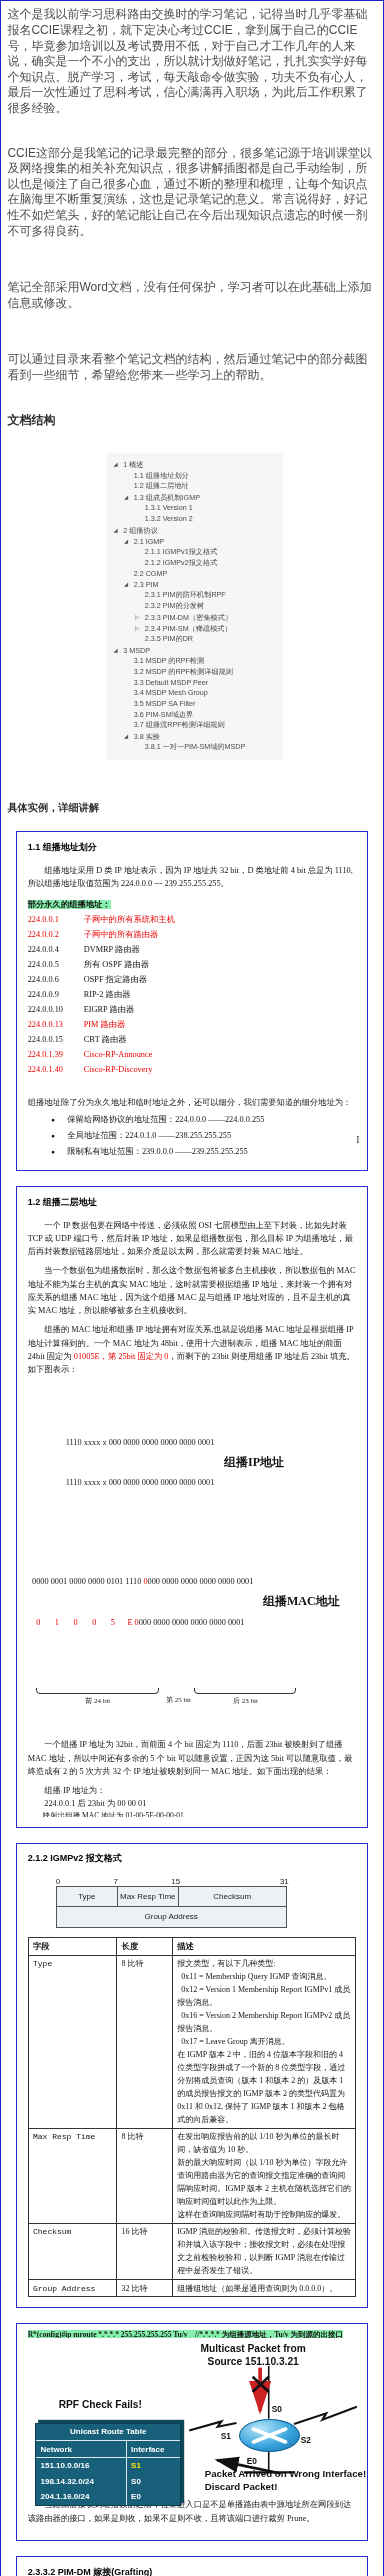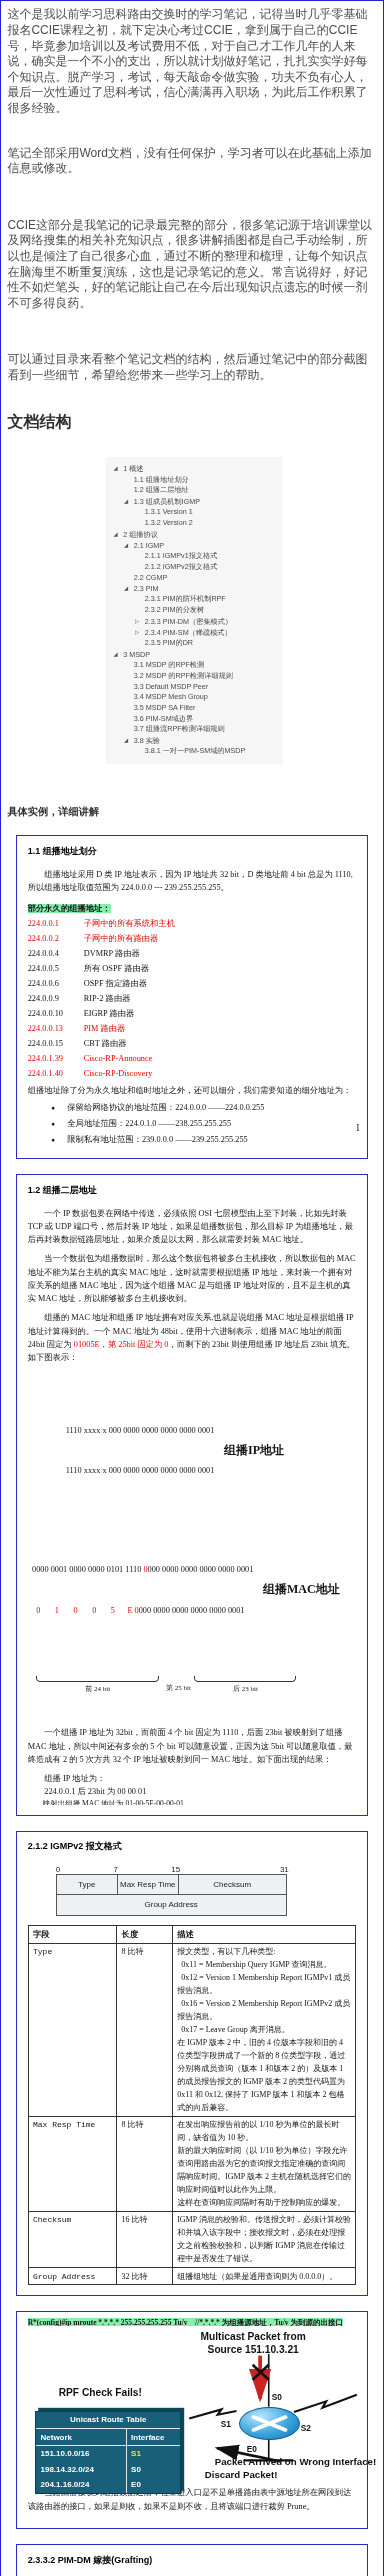--- a/index.html
+++ b/index.html
@@ -1,21 +1,21 @@
 <!DOCTYPE html>
 <html style="font-size:8.6px"><head>
 <meta charset="utf-8">
 <style>
   html,body{margin:0;padding:0;background:#fff;}
   body{width:384px;font-family:"Liberation Sans",sans-serif;}
   .page{box-sizing:border-box;width:384px;min-height:2574px;border:1.1px solid #2323cc;background:#fff;padding-top:6.4px;}
   
   .intro p{margin:0 6.4px 29px 6.4px;font-size:12px;line-height:15.6px;color:#4c4c4c;}
   .intro p.tight{margin-bottom:41px;}
-  .h-sub{font-size:16px;font-weight:bold;color:#2f2f2f;margin:0 0 23.6px 6.4px;}
+  .h-sub{font-size:12px;font-weight:bold;color:#2f2f2f;margin:0 0 23.6px 6.4px;}
   .h-sub2{font-size:10.2px;font-weight:bold;color:#2f2f2f;margin:41px 0 16px 6.4px;}
   
   .toc{width:177px;margin-left:105px;background:#f6f6f6;padding:6.4px 0 7.5px 0;font-size:7.2px;color:#4a4a4a;}
   .trow{line-height:10.7px;white-space:nowrap;cursor:default;}
   .lv0{padding-left:7.5px;} .lv1{padding-left:18px;} .lv2{padding-left:29px;}
   .tri{display:inline-block;width:9.7px;font-size:5.4px;color:#555;text-align:left;vertical-align:0.5px;}
   
   .sect{border:1.1px solid #2a2ac8;margin:0 15px 15px 15px;padding:6.4px 10.7px 9.7px 10.7px;background:#fff;
         font-family:"Liberation Serif",serif;font-size:8.3px;line-height:13.4px;color:#141414;position:relative;}
   .sect h3{font-family:"Liberation Sans",sans-serif;font-size:9px;margin:2.1px 0 9.7px 0;color:#000;}
@@ -71,22 +71,22 @@
   .c-net{width:81px;border-right:1.1px solid #dfe9ee;}
   .yellow{color:#ffe400;}
 </style>
 </head>
 <body>
 
 <div class="page">
 
   <div class="intro">
     <p>这个是我以前学习思科路由交换时的学习笔记，记得当时几乎零基础报名CCIE课程之初，就下定决心考过CCIE，拿到属于自己的CCIE号，毕竟参加培训以及考试费用不低，对于自己才工作几年的人来说，确实是一个不小的支出，所以就计划做好笔记，扎扎实实学好每个知识点。脱产学习，考试，每天敲命令做实验，功夫不负有心人，最后一次性通过了思科考试，信心满满再入职场，为此后工作积累了很多经验。</p>
+    <p class="tight">CCIE这部分是我笔记的记录最完整的部分，很多笔记源于培训课堂以及网络搜集的相关补充知识点，很多讲解插图都是自己手动绘制，所以也是倾注了自己很多心血，通过不断的整理和梳理，让每个知识点在脑海里不断重复演练，这也是记录笔记的意义。常言说得好，好记性不如烂笔头，好的笔记能让自己在今后出现知识点遗忘的时候一剂不可多得良药。</p>
     <p class="tight">笔记全部采用Word文档，没有任何保护，学习者可以在此基础上添加信息或修改。</p>
-    <p class="tight">CCIE这部分是我笔记的记录最完整的部分，很多笔记源于培训课堂以及网络搜集的相关补充知识点，很多讲解插图都是自己手动绘制，所以也是倾注了自己很多心血，通过不断的整理和梳理，让每个知识点在脑海里不断重复演练，这也是记录笔记的意义。常言说得好，好记性不如烂笔头，好的笔记能让自己在今后出现知识点遗忘的时候一剂不可多得良药。</p>
     <p>可以通过目录来看整个笔记文档的结构，然后通过笔记中的部分截图看到一些细节，希望给您带来一些学习上的帮助。</p>
   </div>
 
   <div class="h-sub">文档结构</div>
 
   <div class="toc">
     <div class="trow lv0"><span class="tri">◢</span><span>1 概述</span></div>
     <div class="trow lv1"><span class="tri"></span><span>1.1 组播地址划分</span></div>
     <div class="trow lv1"><span class="tri"></span><span>1.2 组播二层地址</span></div>
     <div class="trow lv1"><span class="tri">◢</span><span>1.3 组成员机制IGMP</span></div>
@@ -125,21 +125,21 @@
     <div class="addr-row red"><span class="addr">224.0.0.2</span><span class="bold">子网中的所有路由器</span></div>
     <div class="addr-row"><span class="addr">224.0.0.4</span><span>DVMRP 路由器</span></div>
     <div class="addr-row"><span class="addr">224.0.0.5</span><span>所有 OSPF 路由器</span></div>
     <div class="addr-row"><span class="addr">224.0.0.6</span><span>OSPF 指定路由器</span></div>
     <div class="addr-row"><span class="addr">224.0.0.9</span><span>RIP-2 路由器</span></div>
     <div class="addr-row"><span class="addr">224.0.0.10</span><span>EIGRP 路由器</span></div>
     <div class="addr-row red"><span class="addr">224.0.0.13</span><span>PIM 路由器</span></div>
     <div class="addr-row"><span class="addr">224.0.0.15</span><span>CBT 路由器</span></div>
     <div class="addr-row red"><span class="addr">224.0.1.39</span><span>Cisco-RP-Announce</span></div>
     <div class="addr-row red"><span class="addr">224.0.1.40</span><span>Cisco-RP-Discovery</span></div>
-    <p style="margin-top:3px;margin-bottom:1.1px;">组播地址除了分为永久地址和临时地址之外，还可以细分，我们需要知道的细分地址为：</p>
+    <p style="margin-top:19px;margin-bottom:1.1px;">组播地址除了分为永久地址和临时地址之外，还可以细分，我们需要知道的细分地址为：</p>
     <div class="bullets">
       <div class="bullet"><span class="dot">●</span><span>保留给网络协议的地址范围：224.0.0.0 ——224.0.0.255</span></div>
       <div class="bullet"><span class="dot">●</span><span>全局地址范围：224.0.1.0 ——238.255.255.255</span></div>
       <div class="bullet"><span class="dot">●</span><span>限制私有地址范围：239.0.0.0 ——239.255.255.255</span></div>
     </div>
     <span class="cursorI">I</span>
   </div>
 
   <div class="sect">
     <h3>1.2 组播二层地址</h3>
@@ -282,21 +282,21 @@
           </div>
         <div class="rw">
             <div class="c-net">198.14.32.0/24</div>
             <div>S0</div>
           </div>
         <div class="rw">
             <div class="c-net">204.1.16.0/24</div>
             <div>E0</div>
           </div>
       </div>
-      <div class="dlab" style="left:187px;top:129px;font-size:9.7px;">Packet Arrived on Wrong Interface!</div>
+      <div class="dlab" style="left:177px;top:129px;font-size:9.7px;">Packet Arrived on Wrong Interface!</div>
       <div class="dlab" style="left:177px;top:142px;font-size:9.7px;">Discard Packet!</div>
     </div>
     <p class="ind" style="margin-top:4.3px;">当路由器接收到组播数据之后，检查进入口是不是单播路由表中源地址所在网段到达该路由器的接口，如果是则收，如果不是则不收，且将该端口进行裁剪 Prune。</p>
   </div>
 
   <div class="sect">
     <h3>2.3.3.2  PIM-DM 嫁接(Grafting)</h3>
     <div class="diagram" style="height:250px;">
       <svg width="331" height="250" viewBox="0 0 616 465">
         <polyline points="140,110 250,82 242,94 348,72" fill="none" stroke="#111" stroke-width="4"></polyline>

